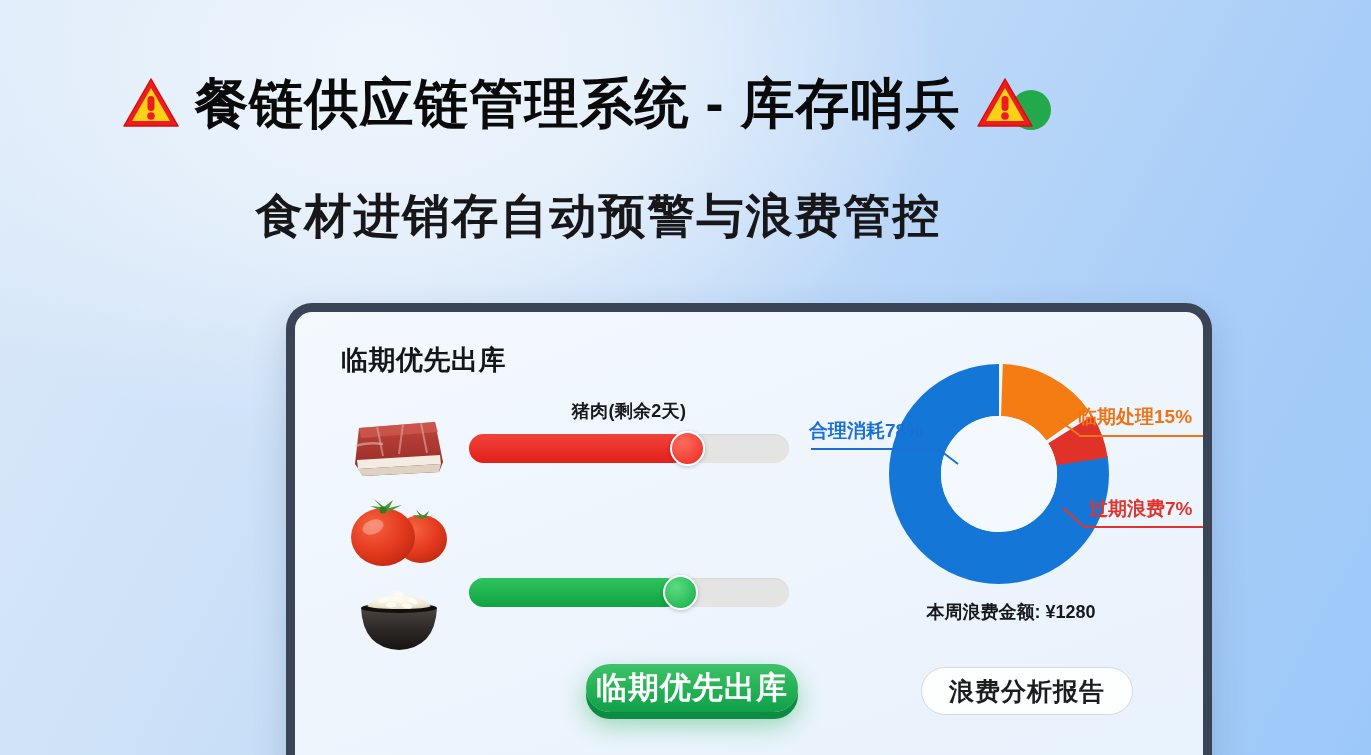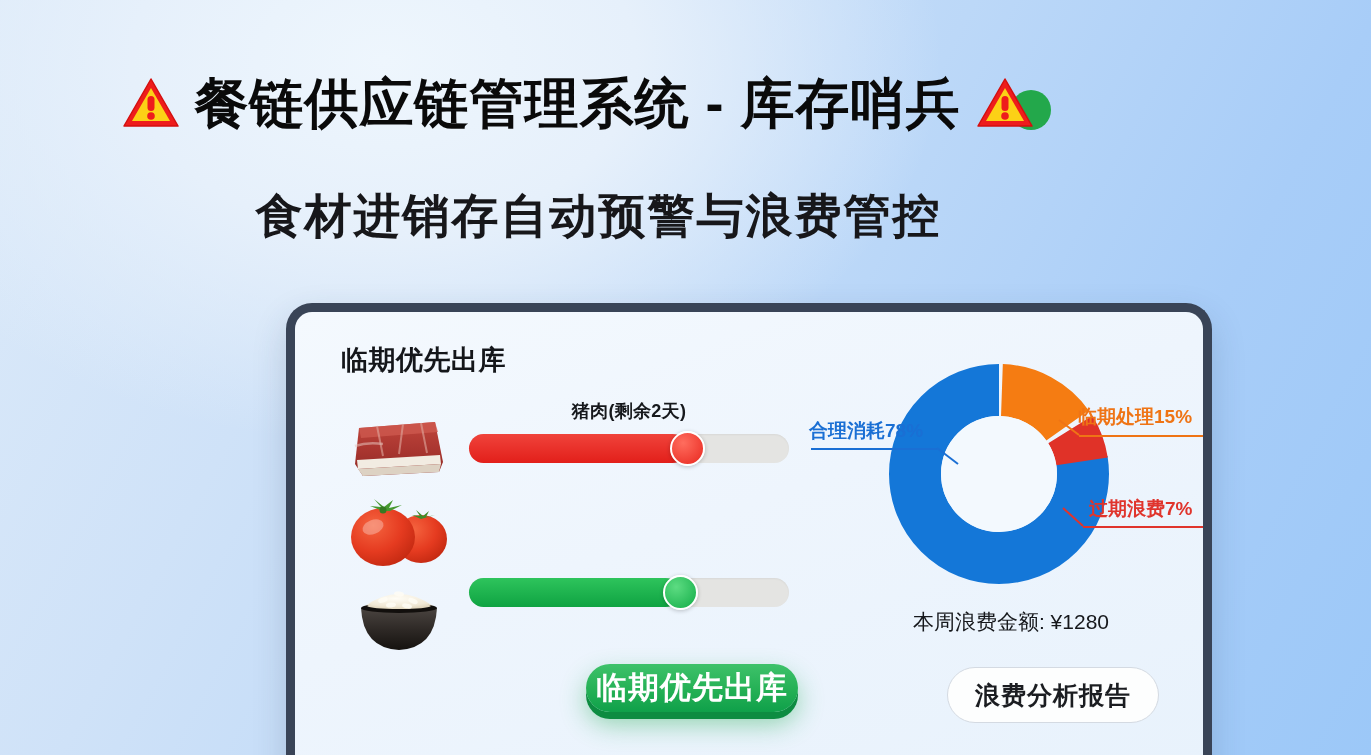--- a/index.html
+++ b/index.html
@@ -79,35 +79,35 @@
   .dlabel.orange { color:#ef7415; left:247px;  top:48px; }
   .dlabel.red    { color:#e0342c; left:258px;  top:140px; }
 
   .lead { position:absolute; height:0; border-top:2px solid; }
   .lead.blue   { border-color:#1a6fd4; left:-20px; top:92px;  width:126px; }
   .lead.orange { border-color:#ef7415; left:248px; top:79px;  width:126px; }
   .lead.red    { border-color:#e0342c; left:252px; top:170px; width:126px; }
   .lead-diag { position:absolute; }
 
   .waste-amount {
-    margin-top:12px; text-align:center; font-size:21px; font-weight:normal; color:#16181c;
+    margin-top:4px; text-align:center; font-size:18px; font-weight:bold; color:#16181c;
   }
 
   
   .btn-row { position:absolute; left:46px; top:352px; width:840px; }
   .btn-primary {
     position:absolute; left:245px; top:0; width:212px; height:48px;
     border-radius:29px; border:none; cursor:pointer;
     background:linear-gradient(180deg,#3ec26a 0%,#24b055 55%,#0fa04a 100%);
     color:#fff; font-size:31px; font-weight:bold; letter-spacing:1px;
     font-family:Liberation Mono, monospace;
     box-shadow:0 7px 0 #0d8c41, 0 12px 26px rgba(30,170,80,.45);
   }
   .btn-secondary {
-    position:absolute; left:606px; top:3px; width:212px; height:56px;
+    position:absolute; left:580px; top:3px; width:212px; height:48px;
     border-radius:28px; cursor:pointer;
     background:#fdfefe; border:1.6px solid #d4dae2;
     color:#1b1d21; font-size:25px; font-weight:bold; letter-spacing:1px;
     font-family:"Liberation Sans","DejaVu Sans",sans-serif;
   }
 </style>
 </head>
 <body>
 
 <div class="header">

